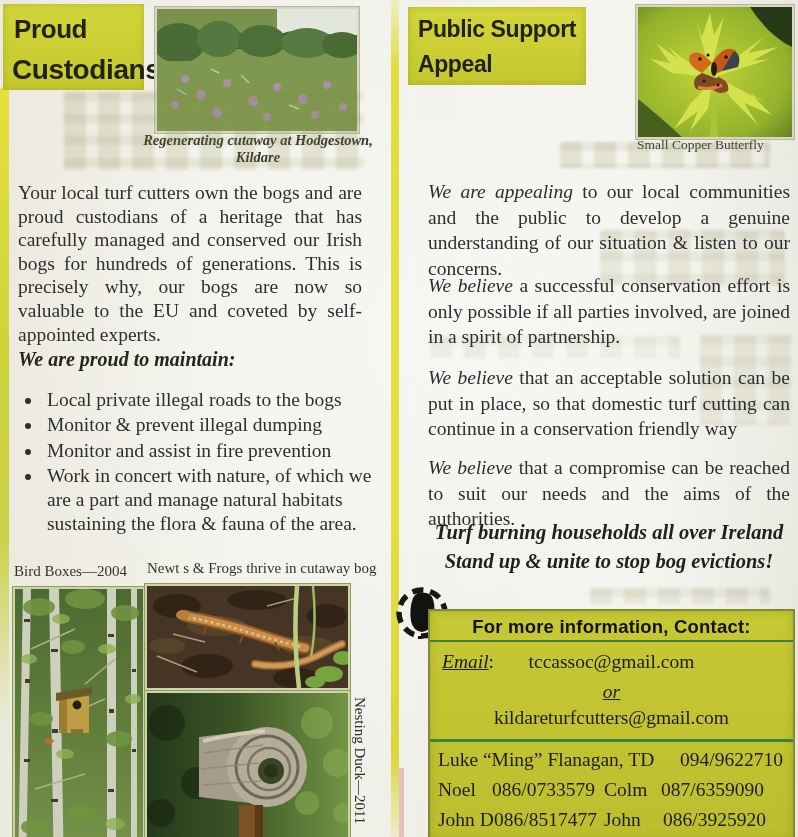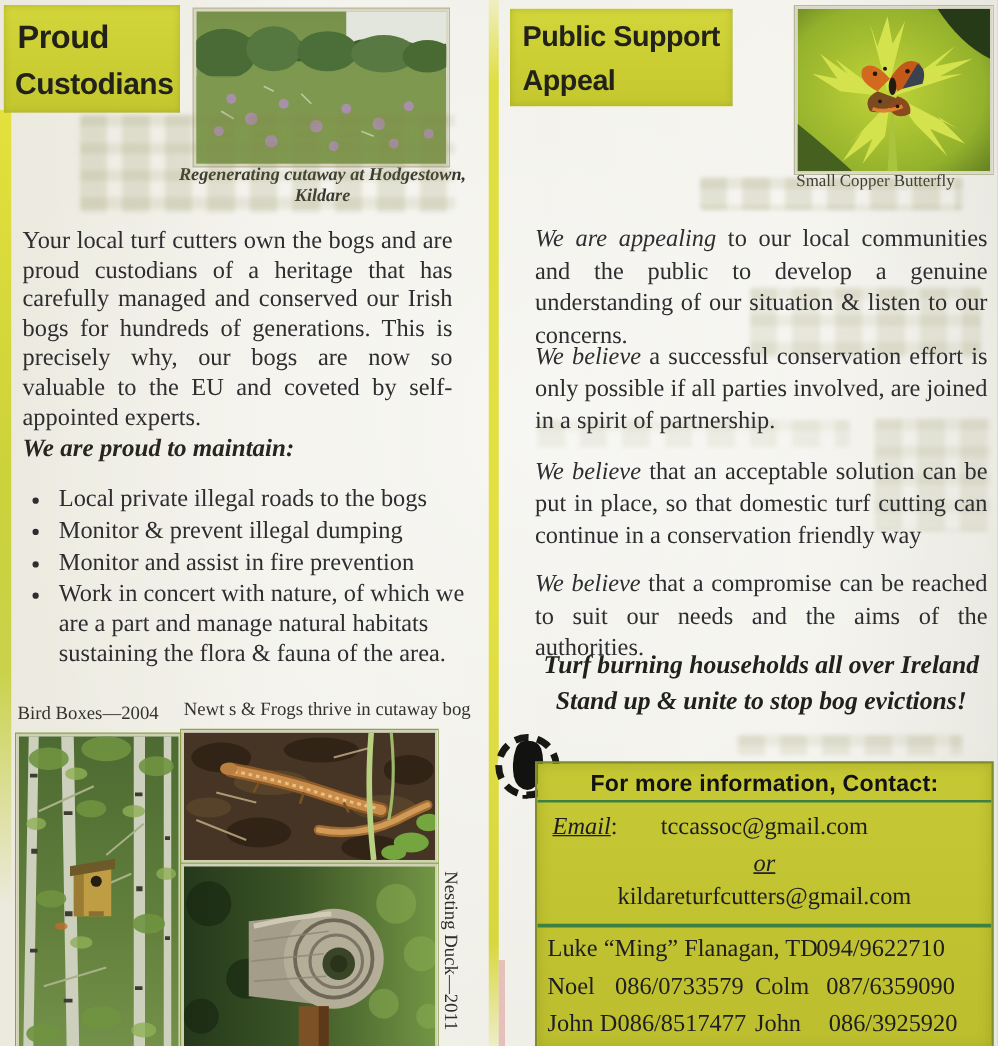--- a/index.html
+++ b/index.html
@@ -58,21 +58,21 @@
 <body>
 
 <div class="page">
 
   <div class="abs edge-strip" style="left:0;top:88px;width:9px;height:640px;"></div>
   <div class="abs fold-line" style="left:391px;top:0;width:8px;height:837px;"></div>
   <div class="abs pink-artifact" style="left:399px;top:768px;width:5px;height:69px;"></div>
 
   <div class="abs head-block" style="left:3px;top:4px;width:141px;height:86px;">
     <div class="head-txt" style="font-size:26px;padding:10px 0 0 11px;">Proud</div>
-    <div class="head-txt" style="font-size:24px;padding:9px 0 0 9px;">Custodians</div>
+    <div class="head-txt" style="font-size:28px;padding:9px 0 0 9px;">Custodians</div>
   </div>
 
   <svg class="abs photo" style="left:155px;top:7px;" width="200" height="122" viewBox="0 0 200 122">
     <defs>
       <linearGradient id="cutg" x1="0" y1="0" x2="0" y2="1">
         <stop offset="0" stop-color="#77914a"></stop>
           <stop offset=".5" stop-color="#7f9a50"></stop>
           <stop offset="1" stop-color="#8aa35b"></stop>
       </linearGradient>
     </defs>
@@ -354,21 +354,21 @@
     <div class="cb-head" style="padding-top:5px;height:24px;border-bottom:2px solid #3e8040;">For more information, Contact:</div>
 
     <div class="abs cb-txt" style="left:12px;top:40px;"><span class="it u">Email</span><span>:</span></div>
     <div class="abs cb-txt cb-center" style="top:40px;">tccassoc@gmail.com</div>
     <div class="abs cb-txt cb-center it u" style="top:70px;width:auto;left:0;right:0;"><span class="it u">or</span></div>
     <div class="abs cb-txt cb-center" style="top:96px;">kildareturfcutters@gmail.com</div>
 
     <div class="abs cb-divider" style="left:0;top:128px;width:100%;height:3px;"></div>
 
     <div class="abs cb-txt" style="left:8px;top:138px;">Luke “Ming” Flanagan, TD</div>
-    <div class="abs cb-txt" style="left:223px;top:138px;text-align:center;">094/9622710</div>
+    <div class="abs cb-txt" style="left:250px;top:138px;text-align:center;">094/9622710</div>
 
     <div class="abs cb-txt" style="left:8px;top:168px;">Noel</div>
     <div class="abs cb-txt" style="left:62px;top:168px;">086/0733579</div>
     <div class="abs cb-txt" style="left:174px;top:168px;">Colm</div>
     <div class="abs cb-txt" style="left:231px;top:168px;">087/6359090</div>
 
     <div class="abs cb-txt" style="left:8px;top:198px;">John D</div>
     <div class="abs cb-txt" style="left:64px;top:198px;">086/8517477</div>
     <div class="abs cb-txt" style="left:174px;top:198px;">John</div>
     <div class="abs cb-txt" style="left:233px;top:198px;">086/3925920</div>

